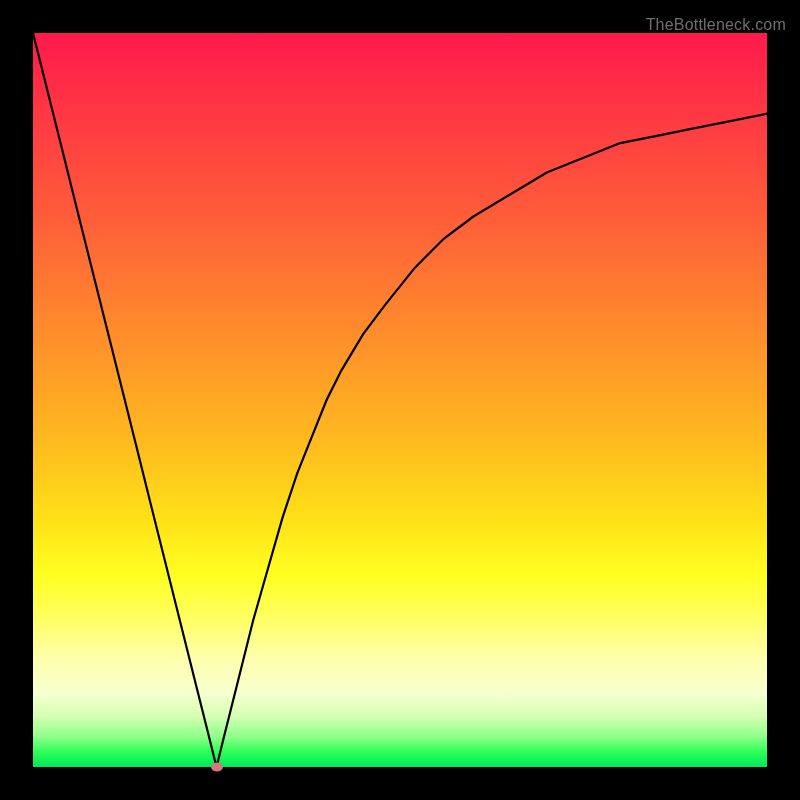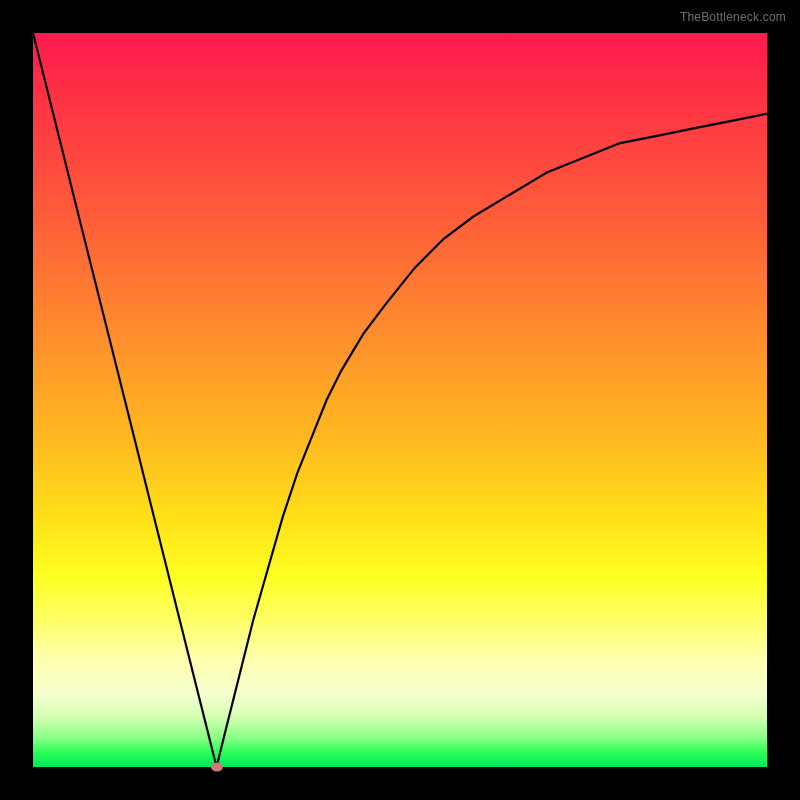--- a/index.html
+++ b/index.html
@@ -52,24 +52,24 @@
   .dot {
     position: absolute;
     width: 12px;
     height: 9px;
     border-radius: 50%;
     background: #d07a7a;
     transform: translate(-50%, -50%);
   }
   .watermark {
     position: absolute;
-    top: 10px;
+    top: 16px;
     right: 14px;
     color: #6f6f6f;
-    font-size: 12px;
+    font-size: 16px;
     font-weight: 500;
     letter-spacing: 0.2px;
   }
 </style>
 </head>
 <body>
 
 <div class="frame">
 
   <div class="plot-area">

